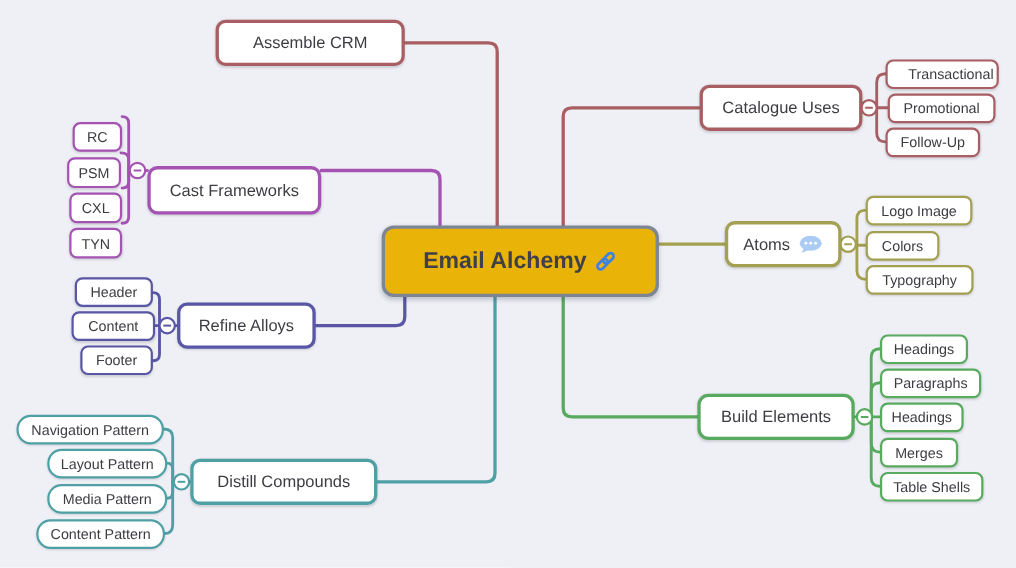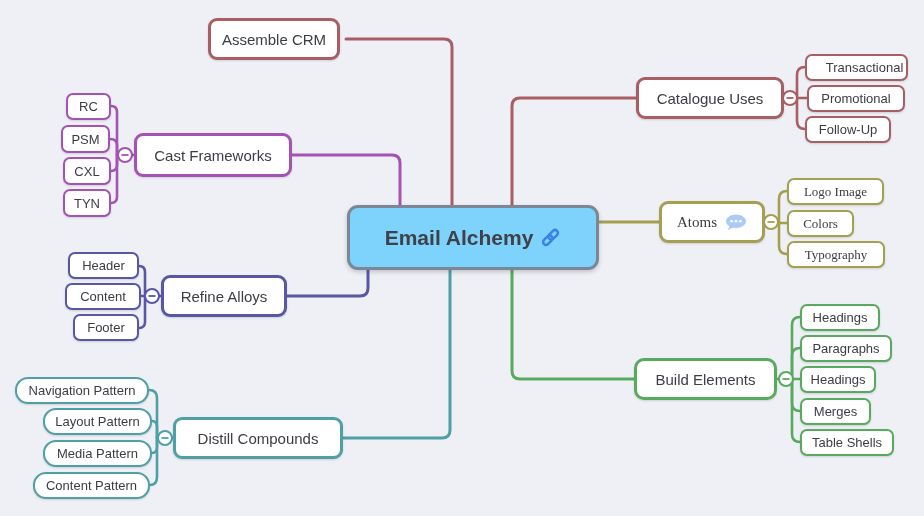--- a/index.html
+++ b/index.html
@@ -28,30 +28,30 @@
     border:2.5px solid #999;
     border-radius:7px;
     display:flex;align-items:center;justify-content:center;
     font-size:13px;color:#3c3c43;
     white-space:nowrap;
     box-shadow:0 1px 2px rgba(60,60,80,0.18);
     cursor:default;
   }
   .node.parent{border-width:3px;border-radius:9px;font-size:15px;}
   .bd-red{border-color:#a85e62;}
-  .bd-purple{border-color:#a553b3;}
+  .bd-purple{border-color:#a553b3;margin-top:18px;}
   .bd-indigo{border-color:#5956a5;}
   .bd-teal{border-color:#4fa0a5;border-radius:13px;}
-  .bd-olive{border-color:#a4a051;font-family:Liberation Serif, serif;}
+  .bd-olive{border-color:#a4a051;}
   .bd-green{border-color:#58aa5e;}
   .center-node{
     position:absolute;
     box-sizing:border-box;
     left:347px;top:205px;width:252px;height:65px;
-    background:#7dd3fc;
+    background:#eab308;
     border:3px solid #7c8694;
     border-radius:11px;
     display:flex;align-items:center;justify-content:center;gap:7px;
     font-size:21px;font-weight:bold;color:#404048;
     box-shadow:0 2px 4px rgba(60,60,80,0.25);
   }
   .icon{display:inline-flex;align-items:center;}
 </style>
 </head>
 <body>
@@ -132,21 +132,21 @@
     <span class="icon">
       <svg width="21" height="21" viewBox="0 0 22 22">
         <g transform="rotate(-45 11 11)" fill="none" stroke="#3c82e2" stroke-width="2.6">
           <rect x="1.3" y="8" width="11.5" height="6" rx="3"></rect>
           <rect x="9.2" y="8" width="11.5" height="6" rx="3"></rect>
         </g>
       </svg>
     </span>
   </div>
 
-  <div class="node parent bd-red" style="left:208px;top:18px;width:132px;height:42px;">Assemble CRM</div>
+  <div class="node parent bd-red" style="left:196px;top:18px;width:172px;height:42px;">Assemble CRM</div>
 
   <div class="node parent bd-purple" style="left:134px;top:133px;width:158px;height:44px;">Cast Frameworks</div>
   <div class="node bd-purple" style="left:66px;top:93px;width:45px;height:27px;">RC</div>
   <div class="node bd-purple" style="left:61px;top:125px;width:49px;height:28px;">PSM</div>
   <div class="node bd-purple" style="left:63px;top:157px;width:48px;height:28px;text-align:center;">CXL</div>
   <div class="node bd-purple" style="left:63px;top:189px;width:48px;height:28px;">TYN</div>
 
   <div class="node parent bd-indigo" style="left:161px;top:275px;width:126px;height:42px;">Refine Alloys</div>
   <div class="node bd-indigo" style="left:68px;top:252px;width:71px;height:27px;">Header</div>
   <div class="node bd-indigo" style="left:65px;top:283px;width:76px;height:27px;">Content</div>

